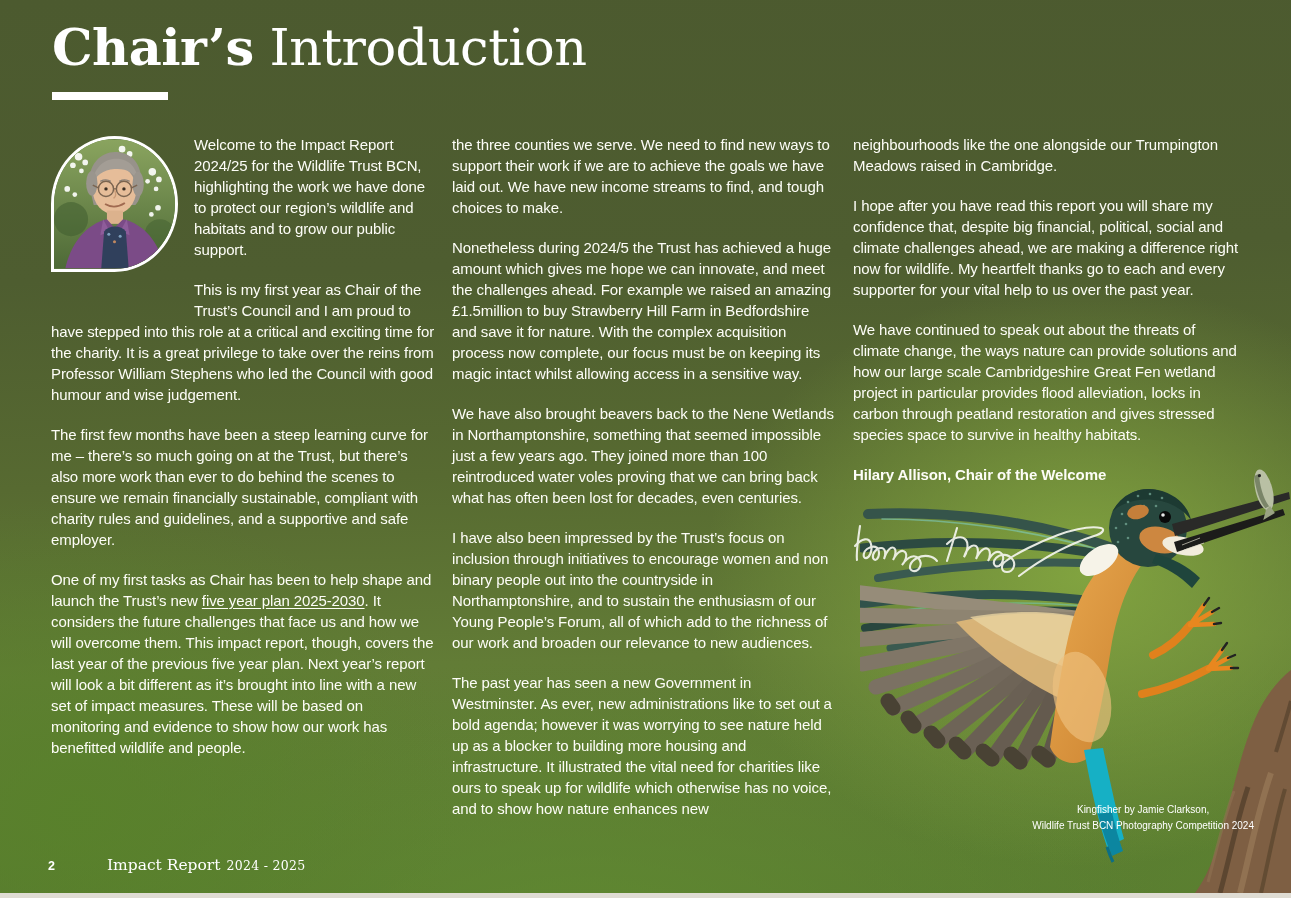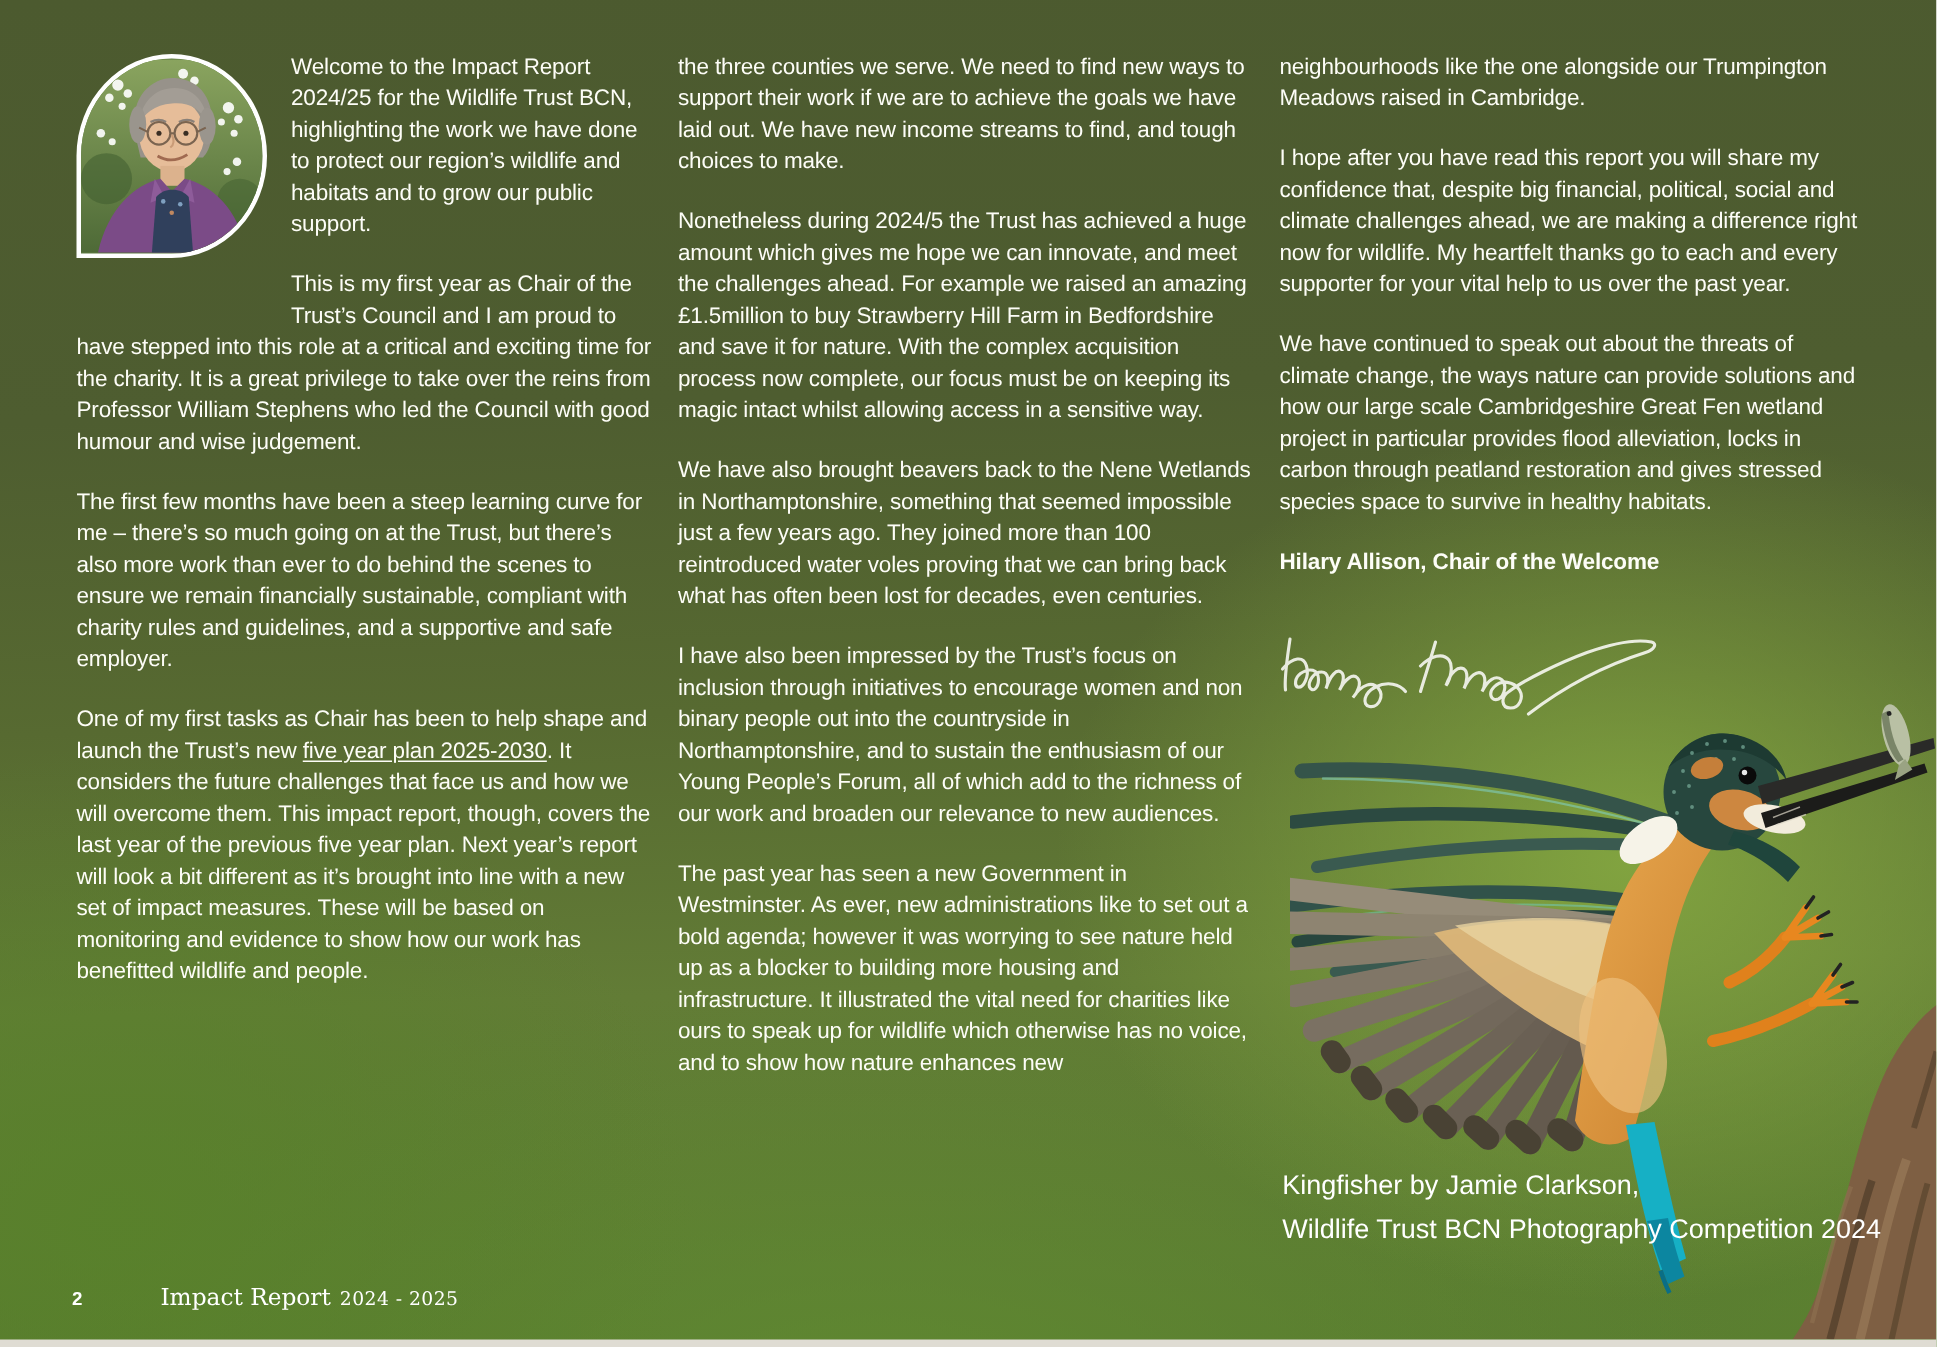--- a/index.html
+++ b/index.html
@@ -33,33 +33,37 @@
     border:3px solid #ffffff;border-radius:50% 50% 50% 0;
     overflow:hidden;box-sizing:border-box;background:#5d7a40;
   }
   .portrait svg{display:block;width:100%;height:100%;}
   
   .signature{margin-top:10px;}
   .signature svg{display:block;}
   
   .kingfisher{position:absolute;right:0;bottom:5px;width:431px;height:441px;z-index:1;}
   
-  .credit{position:absolute;right:37px;bottom:64px;z-index:5;text-align:left;font-size:18px;line-height:1.6;color:#ffffff;}
+  .credit{position:absolute;right:37px;bottom:64px;z-index:5;text-align:center;font-size:10px;line-height:1.6;color:#ffffff;}
   
   .footer{position:absolute;left:48px;bottom:24px;z-index:5;display:flex;align-items:baseline;color:#ffffff;}
   .footer .pagenum{font-size:12.5px;font-weight:bold;}
   .footer .brand{font-family:"DejaVu Serif","Liberation Serif",serif;font-weight:normal;font-size:15.5px;margin-left:52px;}
   .footer .years{font-family:"DejaVu Serif","Liberation Serif",serif;font-size:12.5px;margin-left:6px;letter-spacing:.3px;}
   .bottom-strip{position:absolute;left:0;right:0;bottom:0;height:5px;background:#dfdcd3;z-index:6;}
 </style>
 </head>
 <body>
 
 <div class="page">
 
+  <div class="header">
+    <h1><span class="bold">Chair’s</span> <span>Introduction</span></h1>
+    <div class="title-dash"></div>
+  </div>
 
   <div class="content">
 
     <div class="col">
       <div class="portrait">
         <svg viewBox="0 0 128 136" xmlns="http://www.w3.org/2000/svg">
           <defs>
             <linearGradient id="pbg" x1="0" y1="0" x2="0" y2="1">
               <stop offset="0" stop-color="#8aa45f"></stop>
                 <stop offset="1" stop-color="#4e6a37"></stop>

